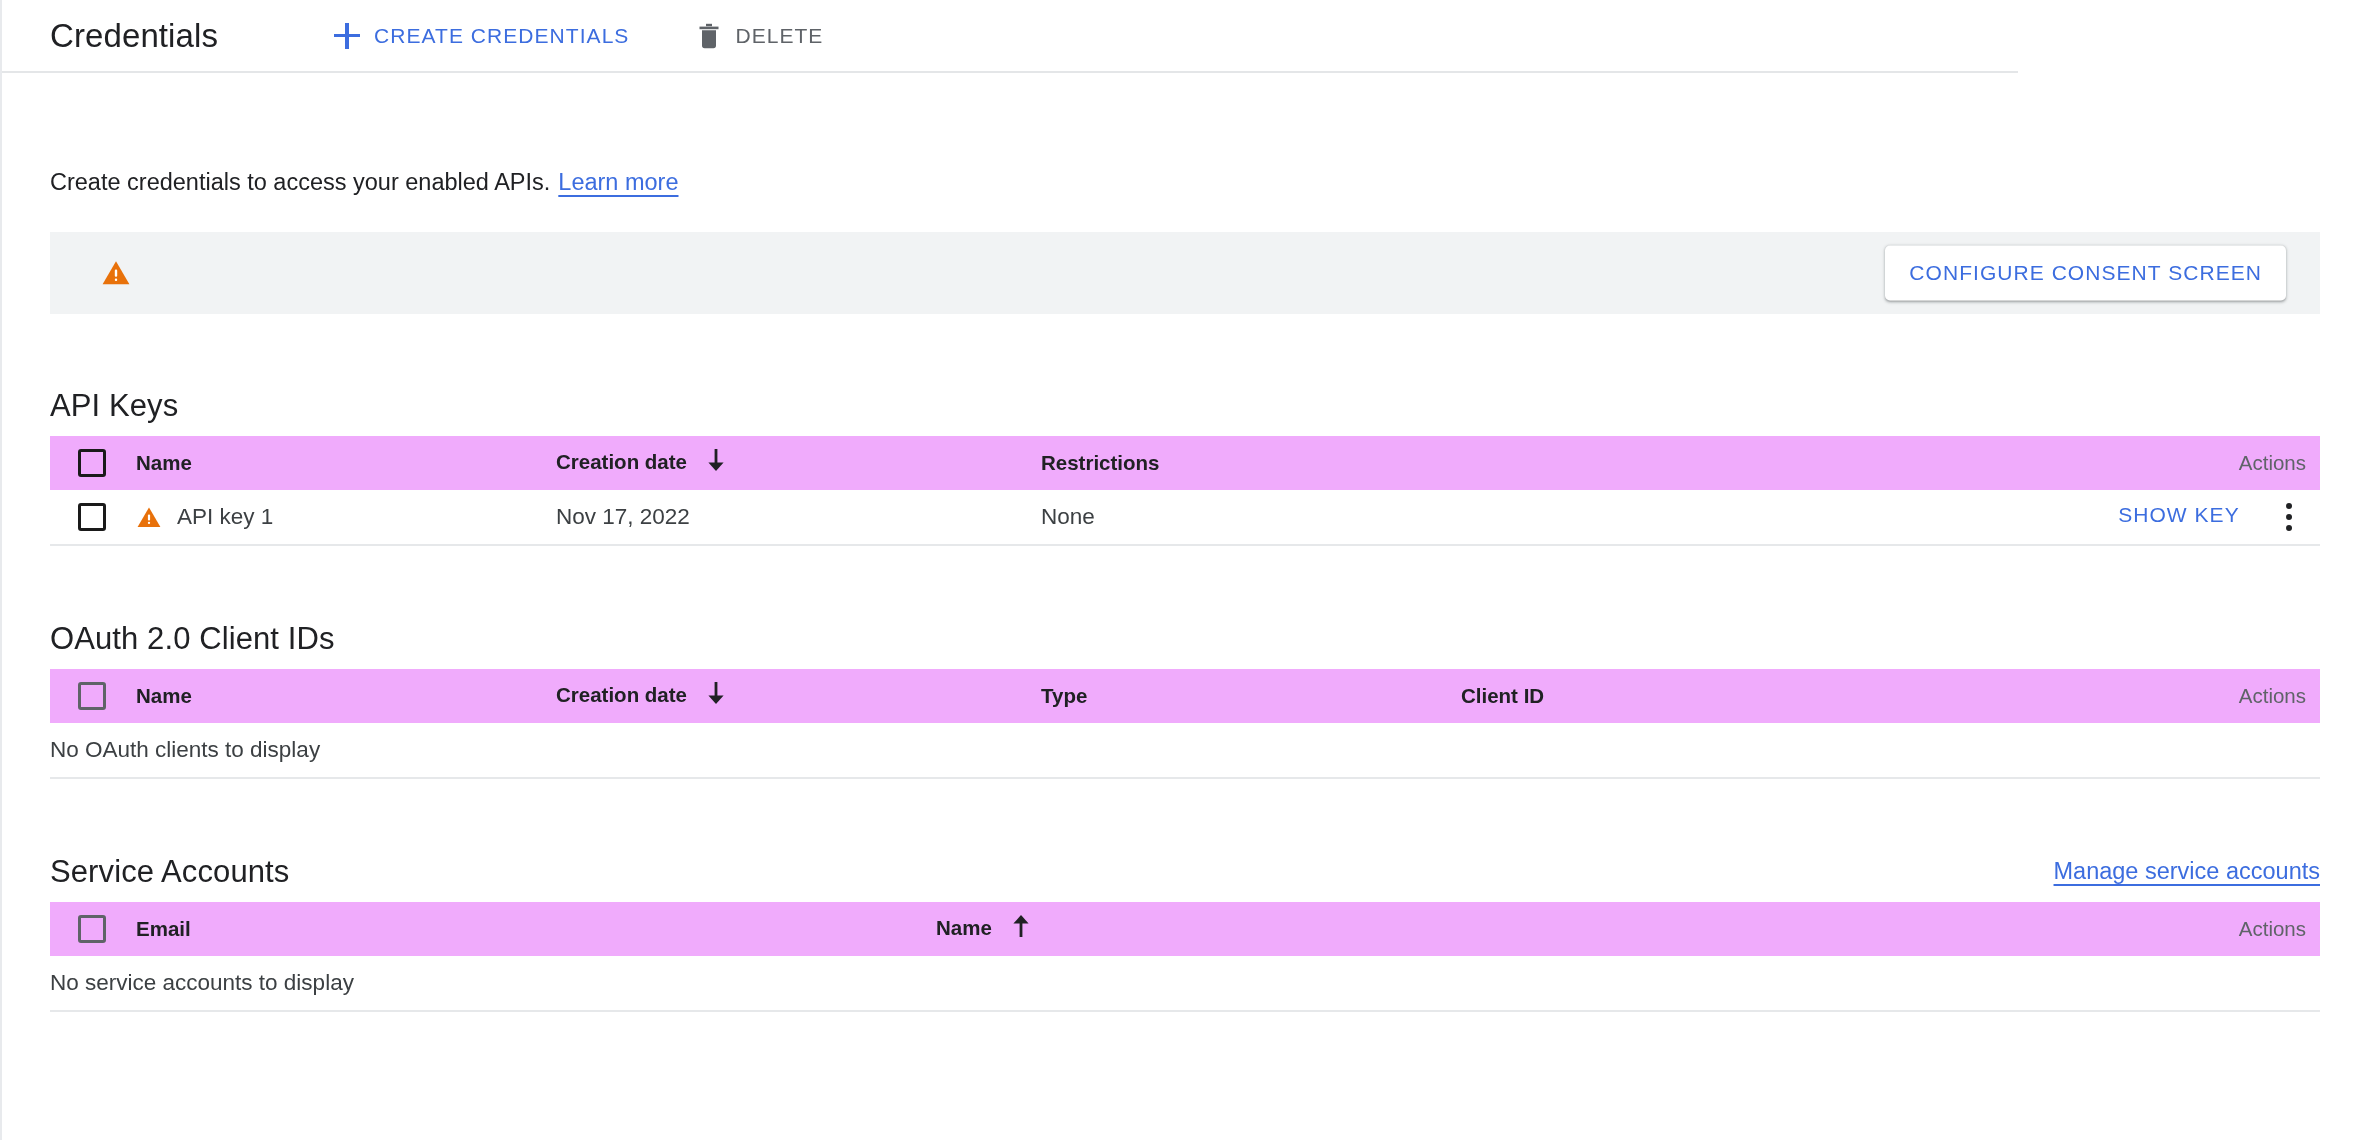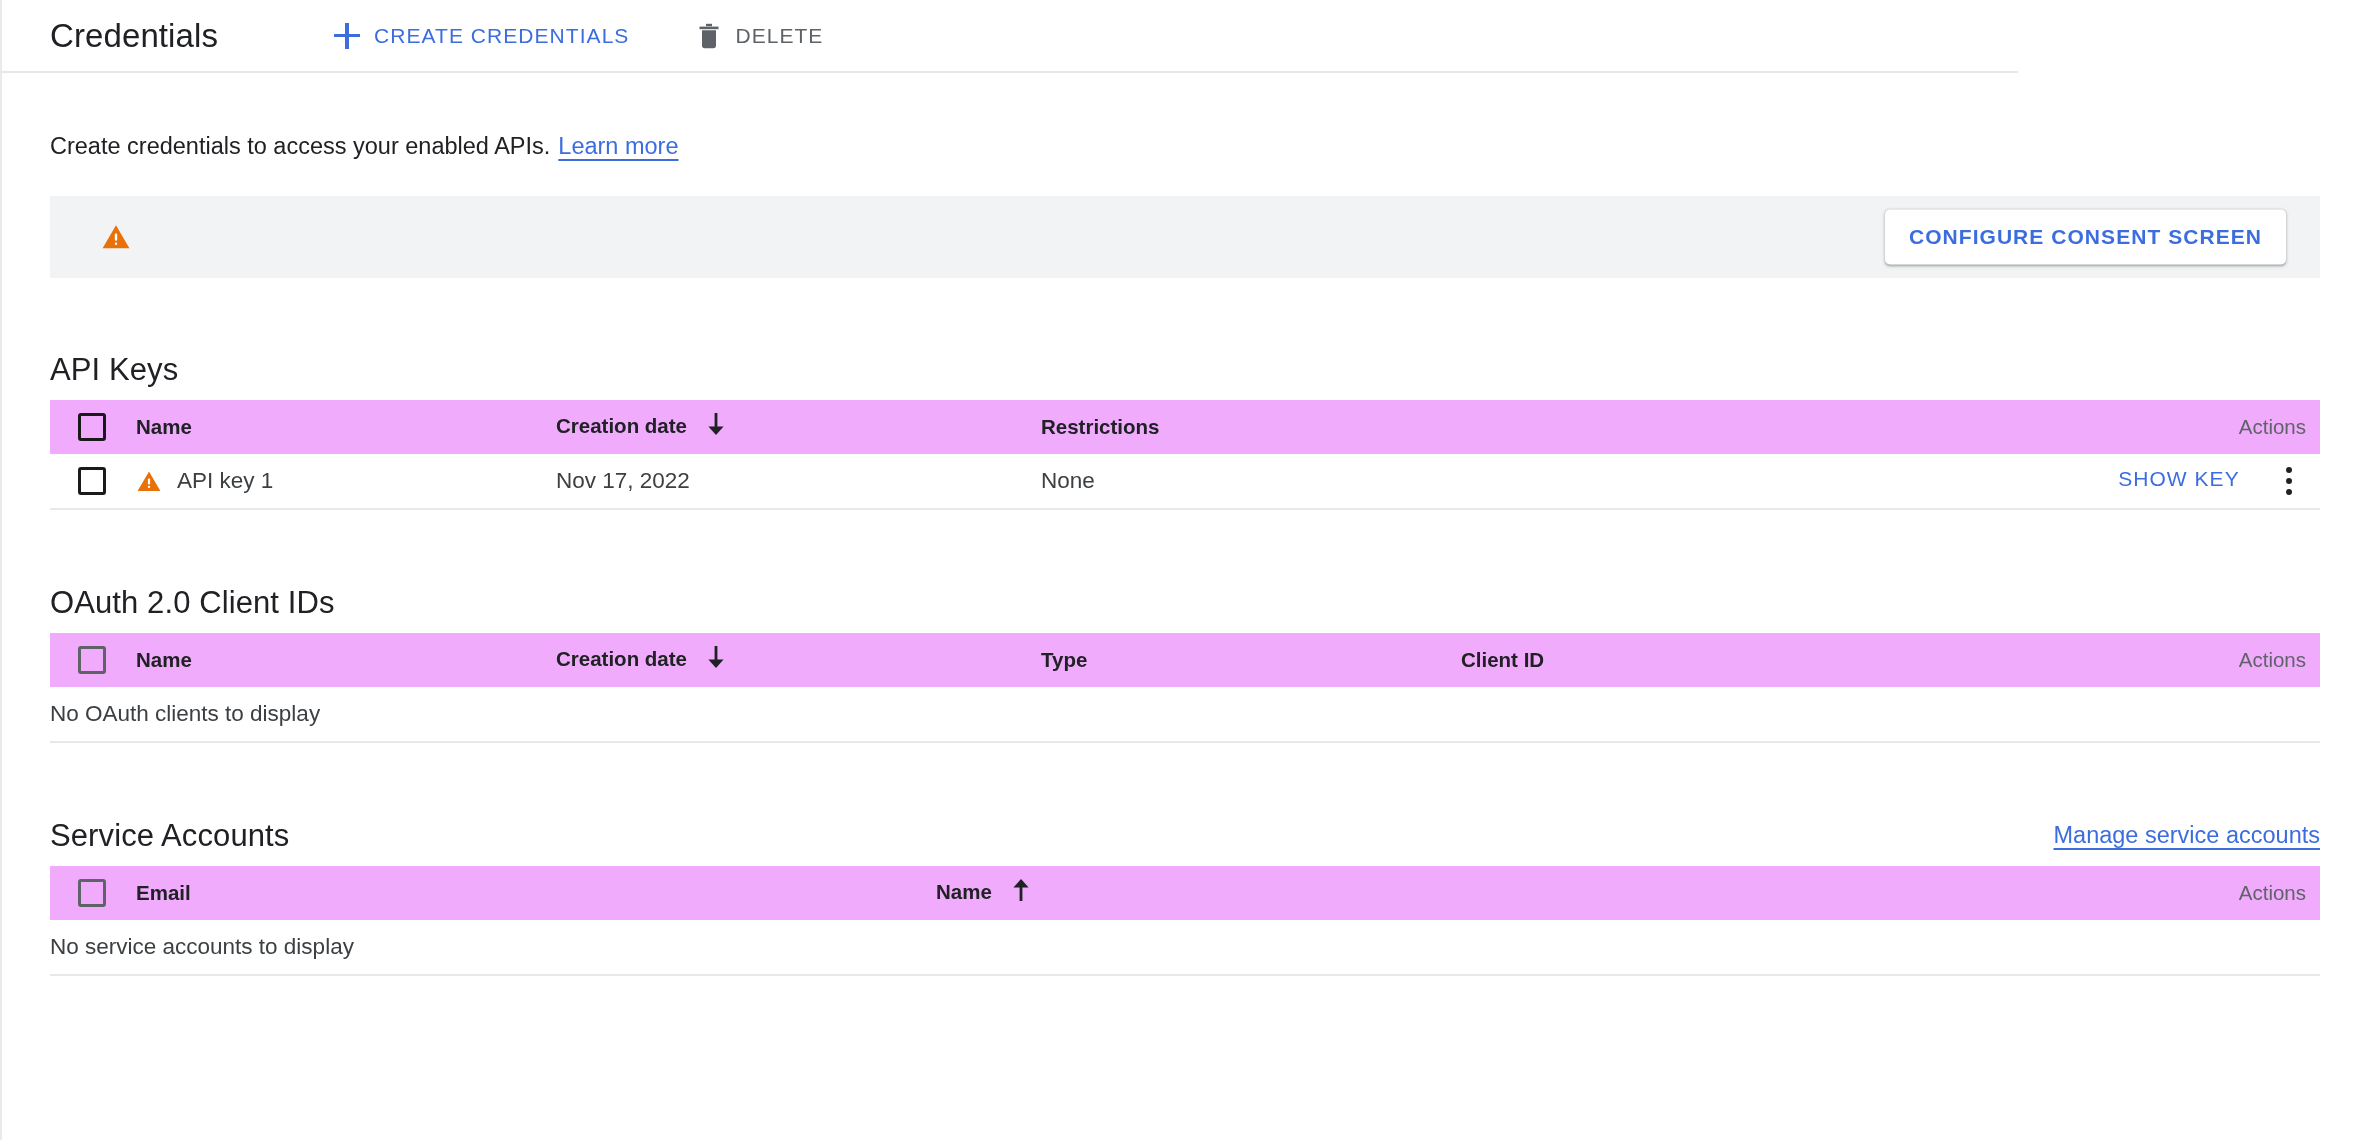--- a/index.html
+++ b/index.html
@@ -90,20 +90,21 @@
     color: #202124;
     line-height: 1;
     display: flex;
     align-items: baseline;
   }
   .intro-link {
     color: #3c6ddf;
     text-underline-offset: 5px;
     margin-left: 8px;
     cursor: pointer;
+    margin-top: 36px;
   }
 
   
   .banner {
     position: relative;
     margin: 37px 48px 0 48px;
     height: 82px;
     background: #f1f3f4;
     display: flex;
     align-items: center;
@@ -127,21 +128,21 @@
     transform: translateY(-50%);
     height: 55px;
     padding: 0 24px;
     background: #ffffff;
     border: none;
     border-radius: 5px;
     box-shadow: 0 1px 2px rgba(60,64,67,.30), 0 1px 3px 1px rgba(60,64,67,.15);
     color: #3c6ddf;
     font-family: inherit;
     font-size: 21px;
-    font-weight: 700;
+    font-weight: 400;
     letter-spacing: 1.05px;
     cursor: pointer;
     white-space: nowrap;
   }
 
   
   .section { margin-top: 0; }
   .section-head {
     position: relative;
     margin: 0 48px;

